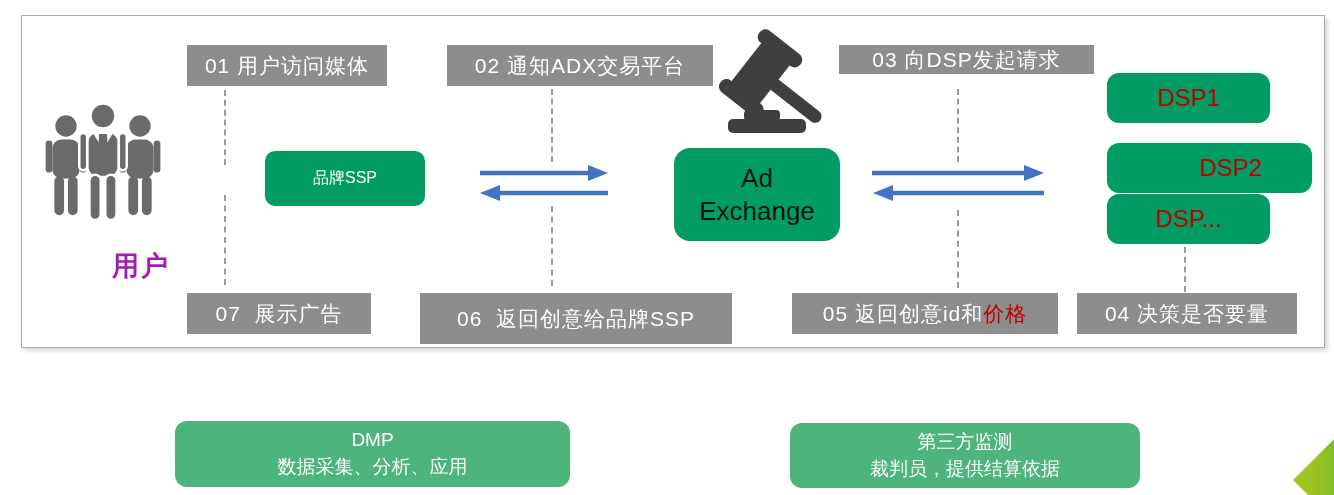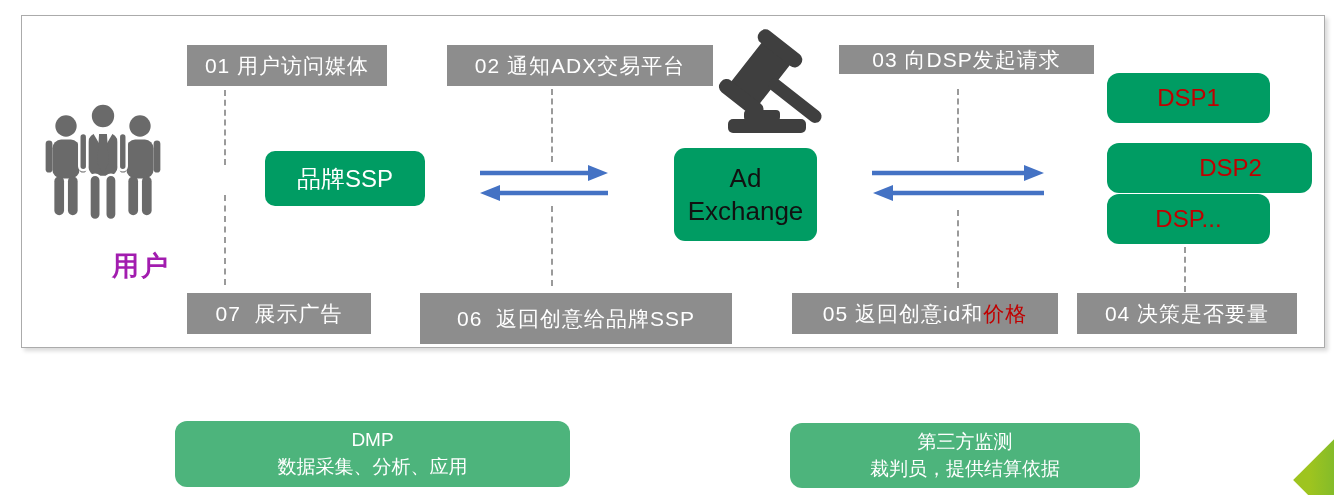--- a/index.html
+++ b/index.html
@@ -13,22 +13,22 @@
     box-sizing:border-box;
   }
   .glabel{
     position:absolute;background:#8d8d8d;color:#fff;font-size:21px;letter-spacing:1px;
     display:flex;align-items:center;justify-content:center;white-space:pre;
   }
   .gnode{
     position:absolute;background:#009c63;color:#fff;border-radius:10px;
     display:flex;align-items:center;justify-content:center;text-align:center;
   }
-  .node-ssp{left:265px;top:151px;width:160px;height:55px;font-size:24px;}
-  .node-adx{left:674px;top:148px;width:143px;height:93px;border-radius:11px;
+  .node-ssp{left:265px;top:151px;width:160px;height:55px;font-size:16px;}
+  .node-adx{left:674px;top:148px;width:166px;height:93px;border-radius:16px;
     color:#111;font-size:26px;line-height:1.25;white-space:pre-line;}
   .node-dsp{left:1107px;width:163px;height:50px;border-radius:12px;
     color:#c00000;font-size:24px;}
   .dashv{position:absolute;width:0;border-left:2.5px dashed #9a9a9a;}
   .arrow-svg{position:absolute;overflow:visible;}
   .bbox{
     position:absolute;background:#4db47c;border-radius:12px;color:#fff;
     display:flex;flex-direction:column;align-items:center;justify-content:center;
     line-height:1.4;font-size:19px;text-align:center;
   }

